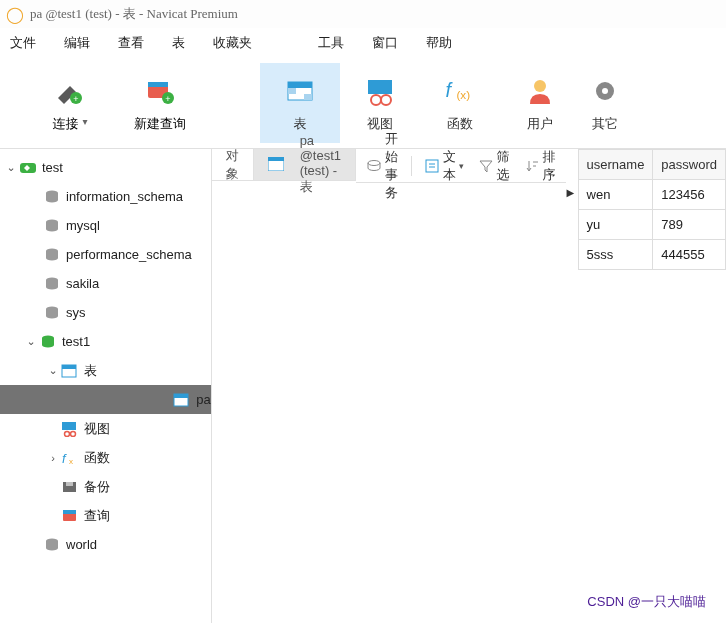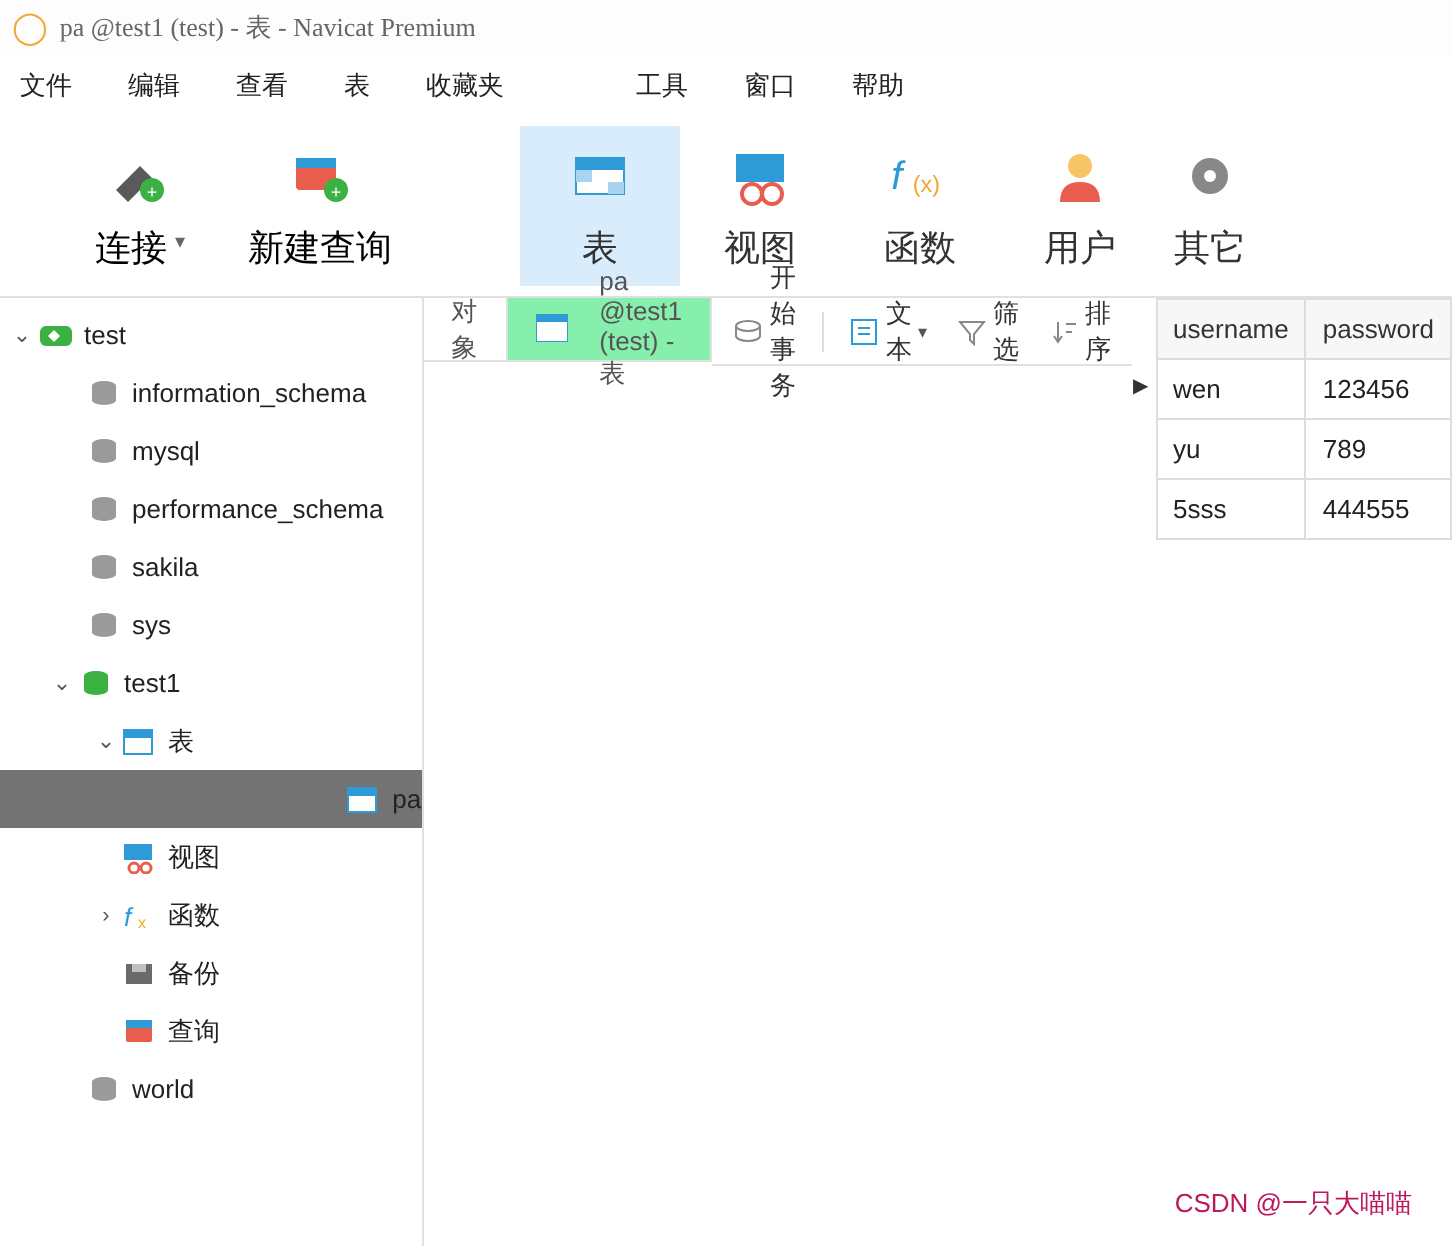--- a/index.html
+++ b/index.html
@@ -9,54 +9,54 @@
     .titlebar .app-icon { color: #f0a830; font-size: 16px; margin-right: 6px; }
     .titlebar .title-text { color: #666; font-size: 13px; font-family: Liberation Serif, serif; }
     
     .menubar { height: 30px; display: flex; align-items: center; padding: 0 10px; gap: 28px; }
     .menubar span { color: #222; cursor: default; }
     
     .toolbar { height: 90px; display: flex; align-items: center; padding: 0 20px 0 30px; }
     .tool-item { display: flex; flex-direction: column; align-items: center; justify-content: center; width: 80px; height: 80px; }
     .tool-item.active { background: #d8ecfb; }
     .tool-icon { width: 36px; height: 36px; display: flex; align-items: center; justify-content: center; }
-    .tool-label { margin-top: 6px; color: #333; font-size: 18px; }
+    .tool-label { margin-top: 6px; color: #333; font-size: 13px; }
     .tool-label.black { color: #000; }
     .dropdown-arrow { font-size: 10px; color: #666; margin-left: 4px; }
     
     .body-area { display: flex; height: calc(623px - 28px - 30px - 90px); border-top: 1px solid #e0e0e0; }
     
     .sidebar { width: 373px; overflow: hidden; padding-top: 4px; }
     .tree-row { display: flex; align-items: center; height: 29px; padding-left: 4px; }
     .tree-row.selected { background: #737373; justify-content: flex-end; }
     .caret { width: 14px; font-size: 11px; color: #555; text-align: center; }
     .caret.empty { visibility: hidden; }
     .node-icon { width: 20px; height: 18px; display: flex; align-items: center; justify-content: center; margin-right: 4px; }
     .node-label { color: #222; }
     .indent { display: inline-block; }
     
     .main { flex: 1; border-left: 1px solid #e0e0e0; display: flex; flex-direction: row; }
     .tabstrip { height: 32px; display: flex; align-items: stretch; border-bottom: 1px solid #e0e0e0; }
     .tab { display: flex; align-items: center; padding: 0 14px; border-right: 1px solid #e0e0e0; color: #555; gap: 6px; }
-    .tab.active { background: #86efac; gap: 16px; }
+    .tab.active { background: #e5e5e5; gap: 16px; }
     .tab-icon { width: 16px; height: 16px; }
     
     .grid-toolbar { height: 34px; display: flex; align-items: center; border-bottom: 1px solid #e0e0e0; padding: 0 6px; gap: 6px; }
     .gt-item { display: flex; align-items: center; gap: 3px; color: #333; padding: 0 4px; }
     .gt-icon { width: 16px; height: 16px; }
     .mini-arrow { font-size: 9px; color: #555; }
     
     .grid { border-collapse: collapse; width: 100%; }
     .grid th, .grid td { border: 1px solid #ddd; padding: 4px 8px; text-align: left; font-weight: normal; height: 30px; }
     .grid th { background: #f7f7f7; color: #333; }
     .grid td { color: #222; }
     .row-indicator { position: relative; }
     .row-indicator::before { content: "▶"; position: absolute; left: -12px; font-size: 10px; color: #333; }
     
-    .watermark { position: absolute; bottom: 12px; right: 20px; color: #be185d; font-size: 13px; margin-left: 32px; }
+    .watermark { position: absolute; bottom: 12px; right: 20px; color: #4c1d95; font-size: 13px; margin-left: 32px; }
     
     
     svg { display: block; }
   </style>
 </head>
 <body>
 
 <div class="titlebar">
   <span class="app-icon">◯</span>
   <span class="title-text">pa @test1 (test) - 表 - Navicat Premium</span>

